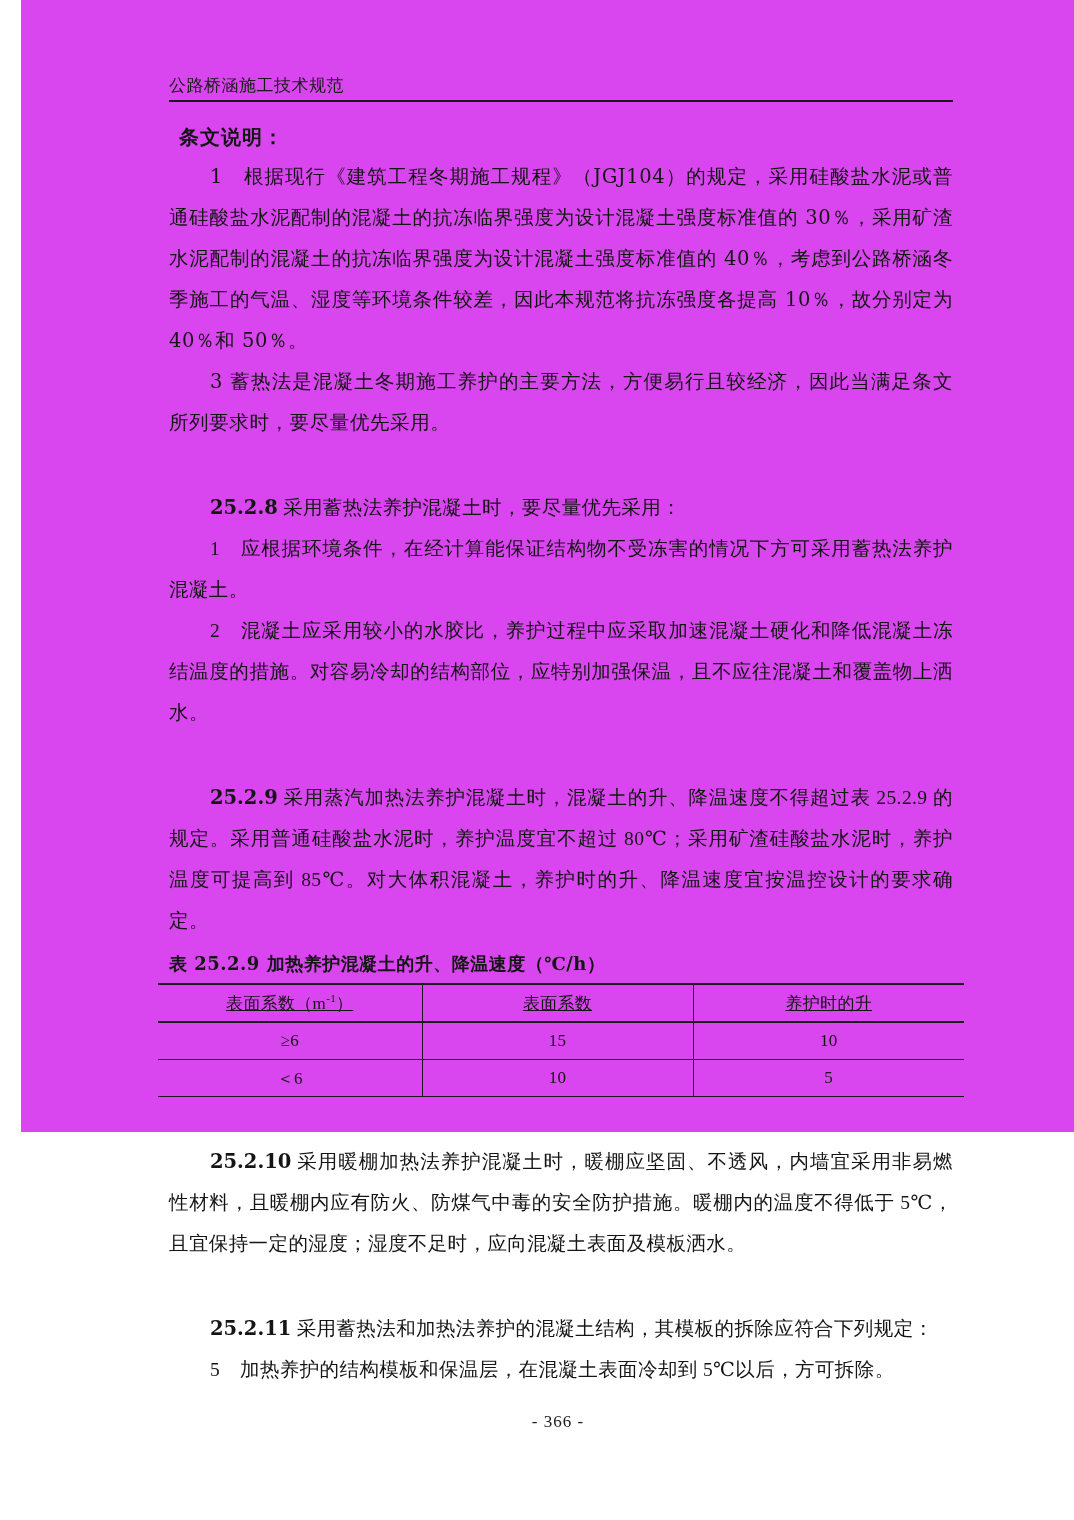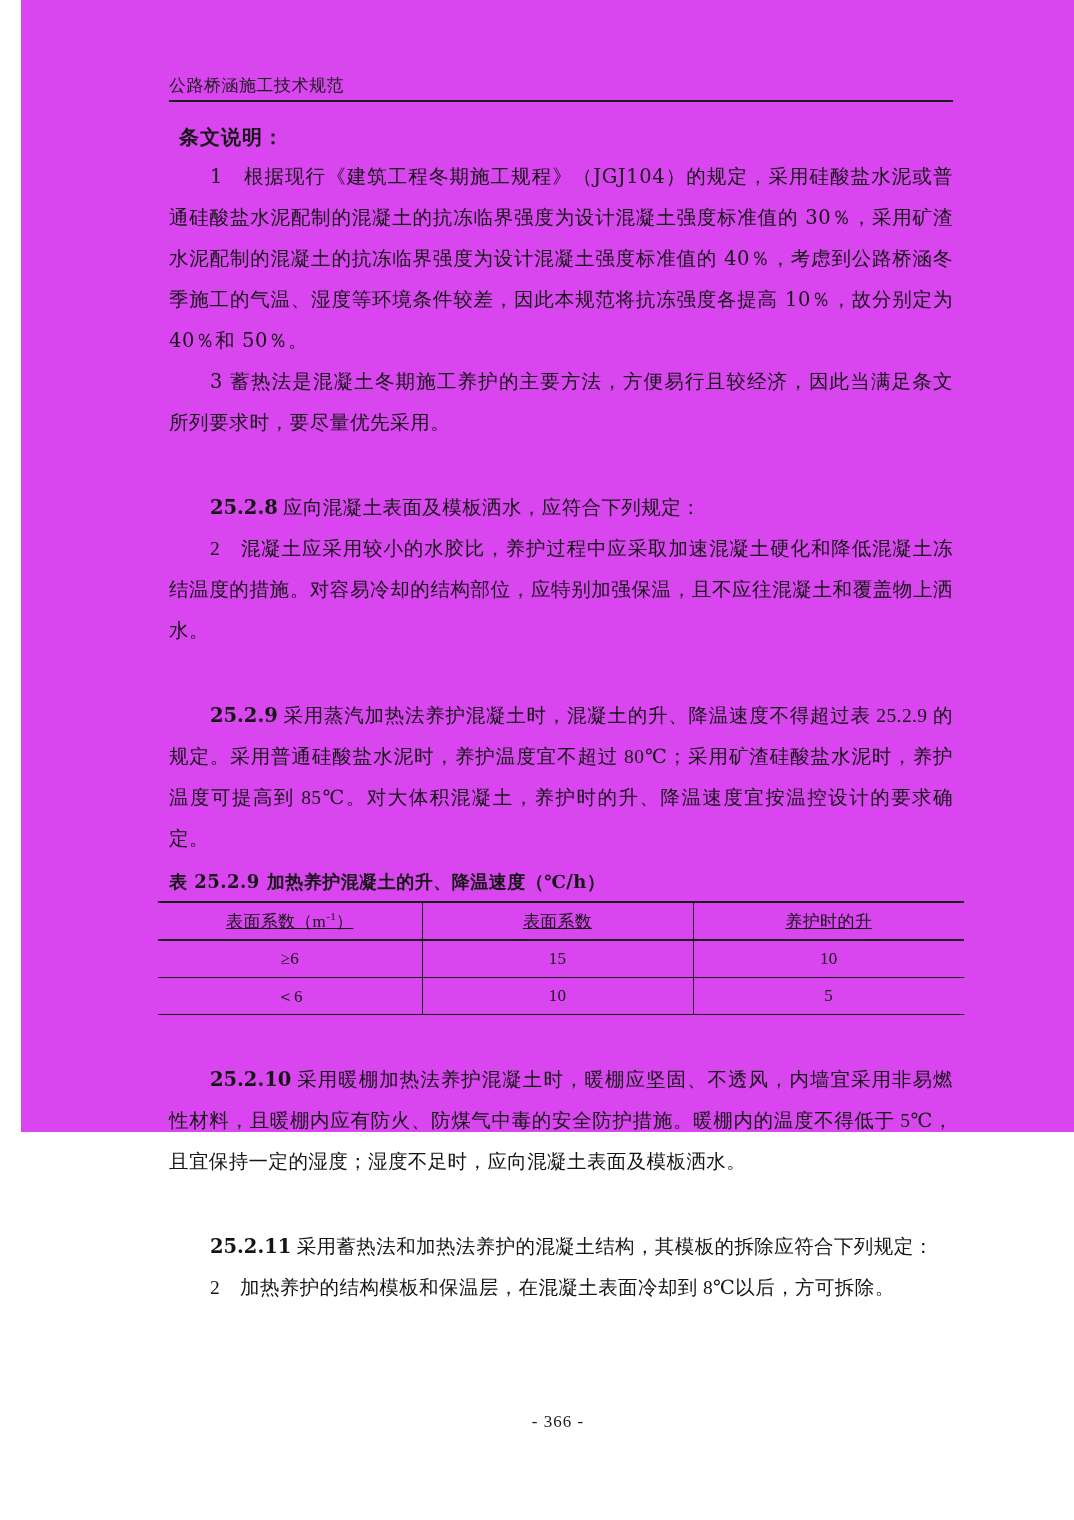--- a/index.html
+++ b/index.html
@@ -166,21 +166,22 @@
     <div class="sec-heading">条文说明：</div>
 
     <div class="kai">
       <p class="indent2">1　根据现行《建筑工程冬期施工规程》（JGJ104）的规定，采用硅酸盐水泥或普通硅酸盐水泥配制的混凝土的抗冻临界强度为设计混凝土强度标准值的 30％，采用矿渣水泥配制的混凝土的抗冻临界强度为设计混凝土强度标准值的 40％，考虑到公路桥涵冬季施工的气温、湿度等环境条件较差，因此本规范将抗冻强度各提高 10％，故分别定为 40％和 50％。</p>
       <p class="indent2">3 蓄热法是混凝土冬期施工养护的主要方法，方便易行且较经济，因此当满足条文所列要求时，要尽量优先采用。</p>
     </div>
 
     <div class="gap-l"></div>
 
     <div class="body-txt">
-      <p class="indent2"><span class="num">25.2.8</span><span> 应向混凝土表面及模板洒水，应符合下列规定：</span></p>
+      <p class="indent2"><span class="num">25.2.8</span><span> 采用蓄热法养护混凝土时，要尽量优先采用：</span></p>
+      <p class="indent2">1　应根据环境条件，在经计算能保证结构物不受冻害的情况下方可采用蓄热法养护混凝土。</p>
       <p class="indent2">2　混凝土应采用较小的水胶比，养护过程中应采取加速混凝土硬化和降低混凝土冻结温度的措施。对容易冷却的结构部位，应特别加强保温，且不应往混凝土和覆盖物上洒水。</p>
     </div>
 
     <div class="gap-l"></div>
 
     <div class="body-txt">
       <p class="indent2"><span class="num">25.2.9</span><span> 采用蒸汽加热法养护混凝土时，混凝土的升、降温速度不得超过表 25.2.9 的规定。采用普通硅酸盐水泥时，养护温度宜不超过 80℃；采用矿渣硅酸盐水泥时，养护温度可提高到 85℃。对大体积混凝土，养护时的升、降温速度宜按温控设计的要求确定。</span></p>
     </div>
 
     <div class="table-caption"><span>表 25.2.9</span><span> 加热养护混凝土的升、降温速度（℃/h）</span></div>
@@ -215,21 +216,21 @@
     <div class="gap-l"></div>
 
     <div class="body-txt">
       <p class="indent2"><span class="num">25.2.10</span><span> 采用暖棚加热法养护混凝土时，暖棚应坚固、不透风，内墙宜采用非易燃性材料，且暖棚内应有防火、防煤气中毒的安全防护措施。暖棚内的温度不得低于 5℃，且宜保持一定的湿度；湿度不足时，应向混凝土表面及模板洒水。</span></p>
     </div>
 
     <div class="gap-l"></div>
 
     <div class="body-txt">
       <p class="indent2"><span class="num">25.2.11</span><span> 采用蓄热法和加热法养护的混凝土结构，其模板的拆除应符合下列规定：</span></p>
-      <p class="indent2">2　加热养护的结构模板和保温层，在混凝土表面冷却到 8℃以后，方可拆除。</p>
+      <p class="indent2">5　加热养护的结构模板和保温层，在混凝土表面冷却到 5℃以后，方可拆除。</p>
     </div>
 
   </div>
 
   <div class="footer">
     <span>- 366 -</span>
   </div>
 
 </div>
 

